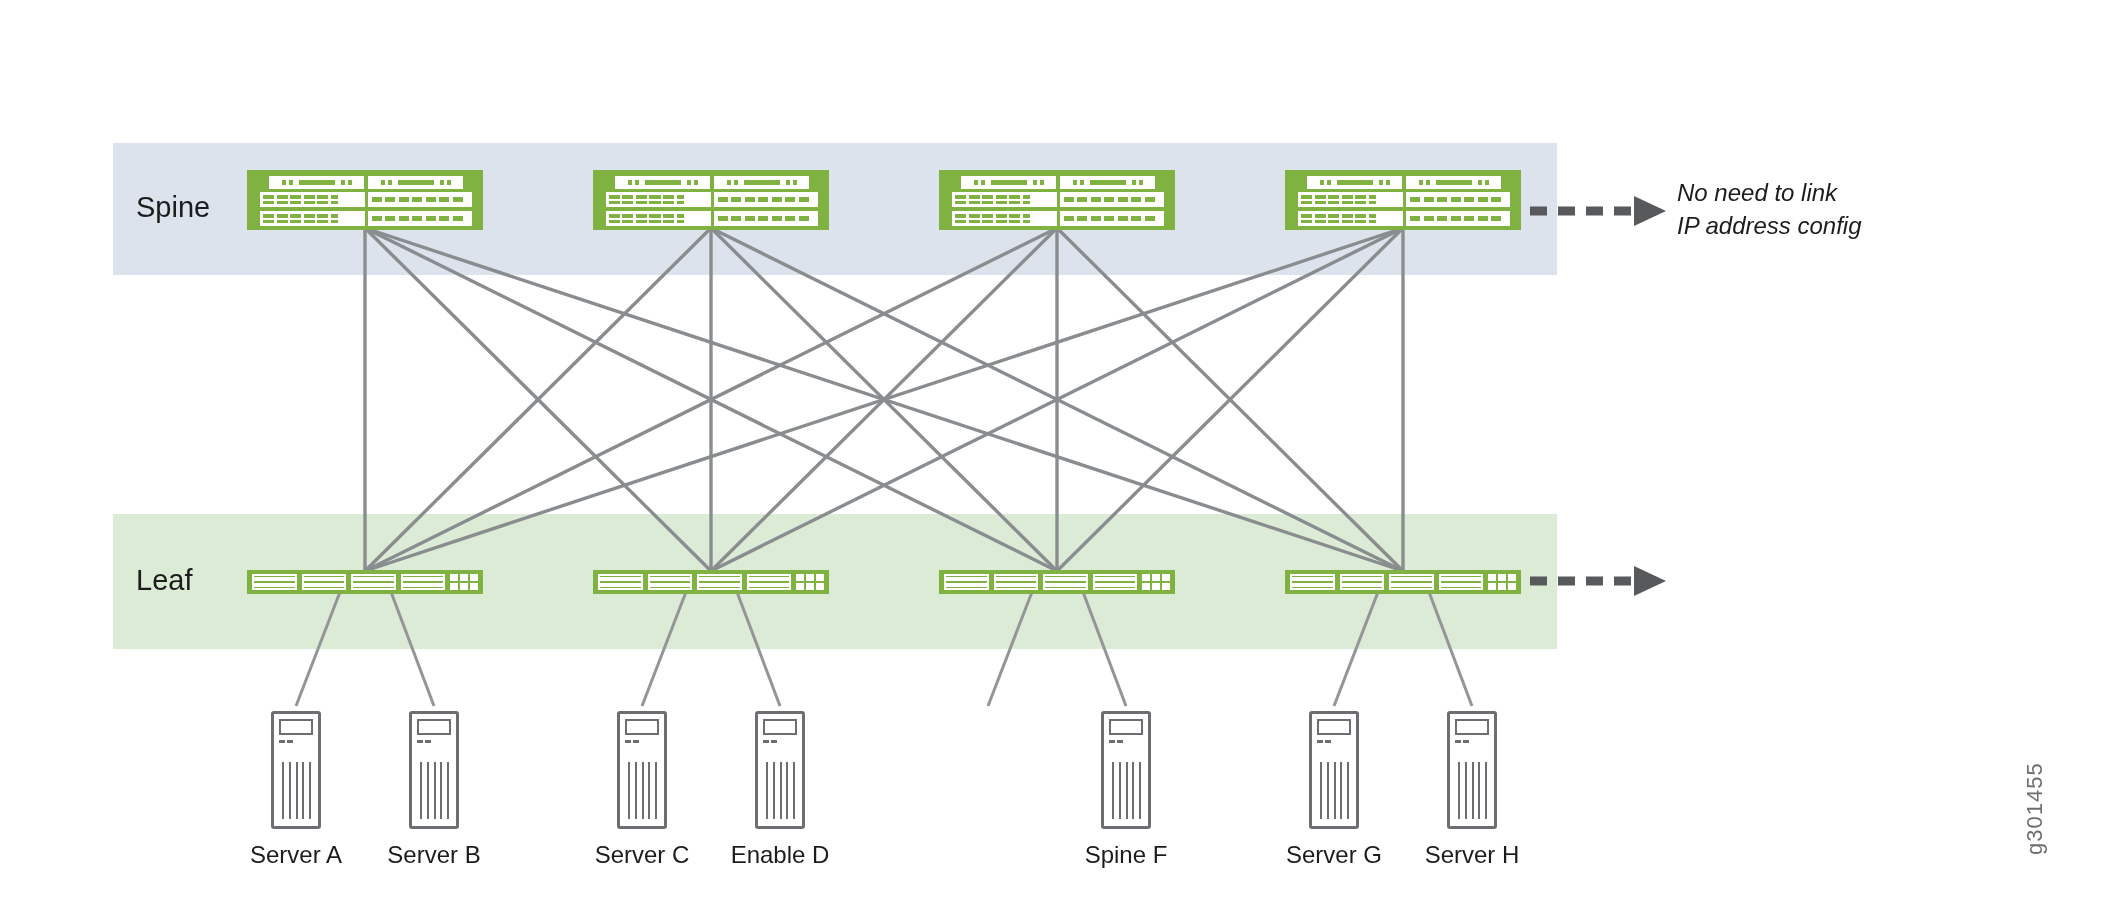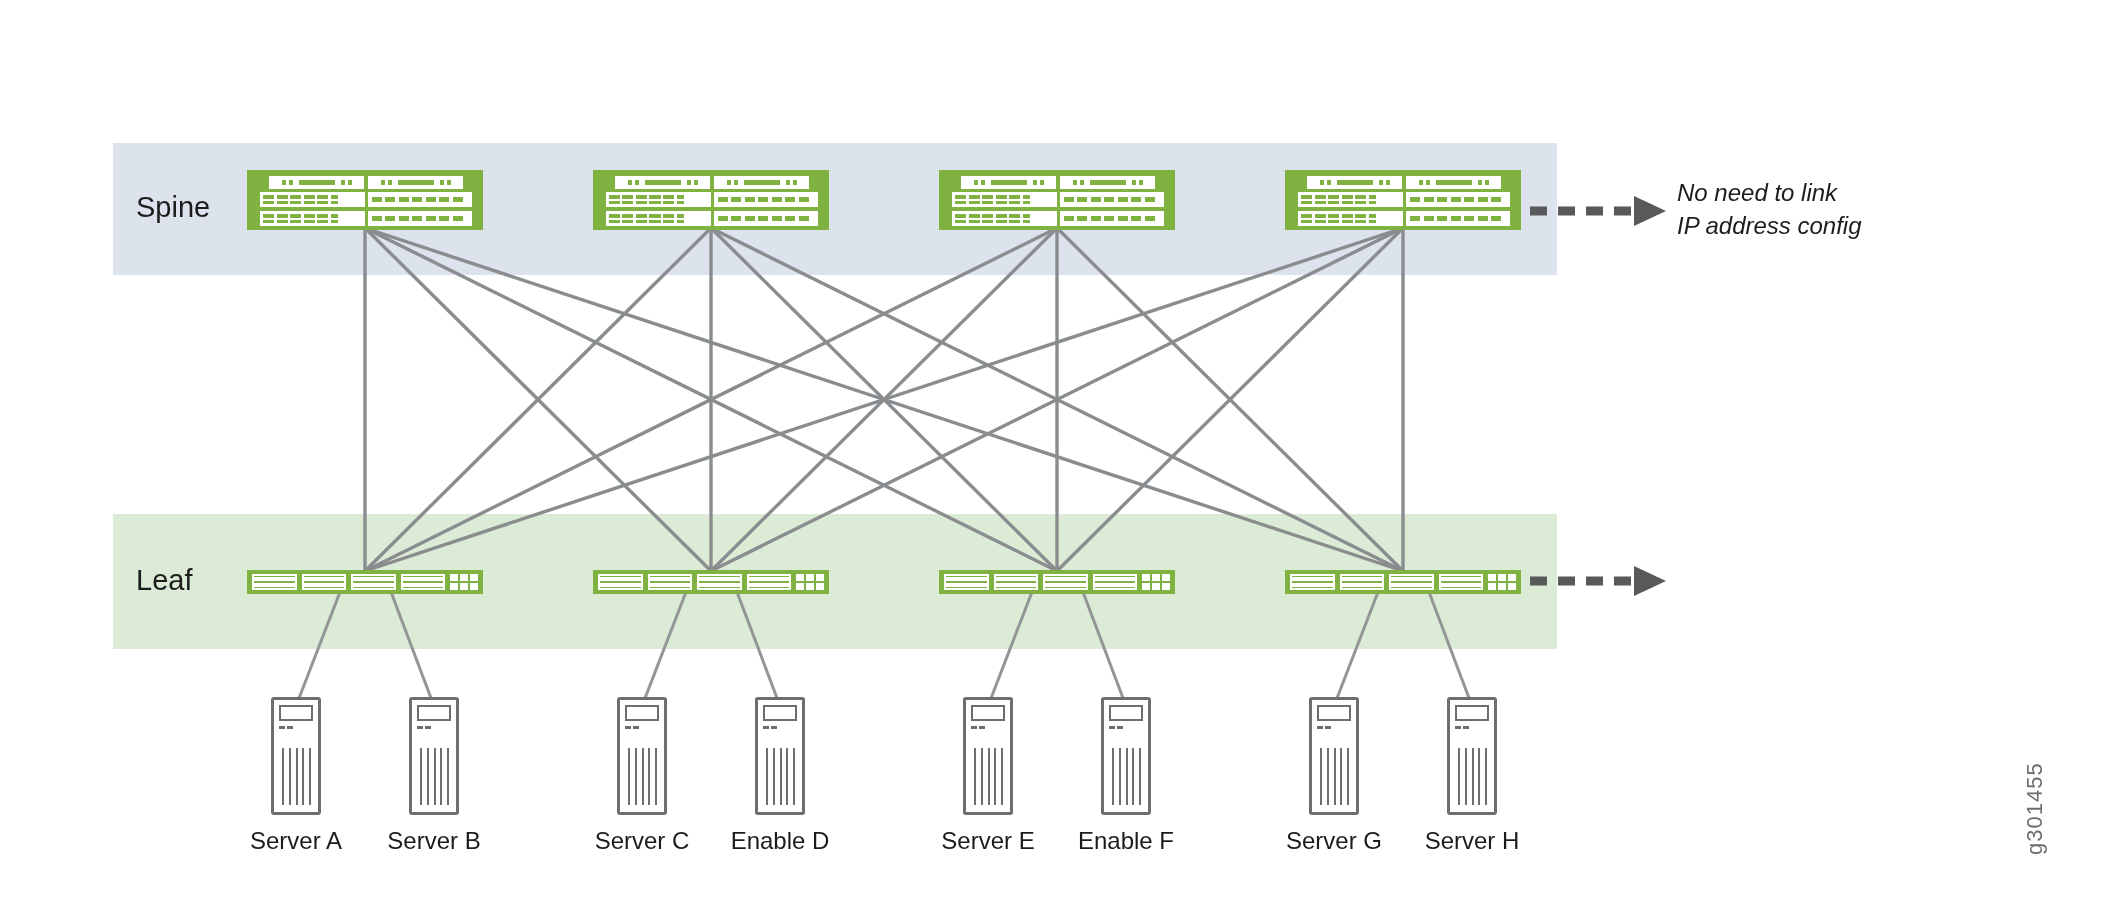--- a/index.html
+++ b/index.html
@@ -42,21 +42,21 @@
     position:absolute;top:522px;width:236px;height:24px;background:#80b241;z-index:2;
     box-sizing:border-box;display:flex;align-items:center;gap:5px;padding:0 5px;
   }
   .lf-module{flex:1;height:16px;border:2px solid #ffffff;box-sizing:border-box;
     background:linear-gradient(to bottom,#80b241 0 1px,#ffffff 1px 5px,#80b241 5px 7px,#ffffff 7px 11px,#80b241 11px);}
   .lf-ports{width:28px;height:16px;flex:0 0 28px;background-color:#ffffff;
     background-image:
       linear-gradient(to bottom,rgba(0,0,0,0) 0 7px,#80b241 7px 9px,rgba(0,0,0,0) 9px),
       repeating-linear-gradient(90deg,rgba(0,0,0,0) 0 8px,#80b241 8px 10px);}
   
-  .server-group{position:absolute;top:649px;width:140px;display:flex;flex-direction:column;align-items:center;z-index:2;}
+  .server-group{position:absolute;top:663px;width:140px;display:flex;flex-direction:column;align-items:center;z-index:2;}
   .server{width:50px;height:118px;border:3px solid #6d6e71;border-radius:3px;background:#fff;position:relative;box-sizing:border-box;}
   .server i{display:block;}
   .srv-display{position:absolute;left:5px;top:5px;width:30px;height:12px;border:2px solid #6d6e71;}
   .srv-leds{position:absolute;left:5px;top:26px;width:14px;height:3px;
     background:linear-gradient(90deg,#6d6e71 0 6px,rgba(0,0,0,0) 6px 8px,#6d6e71 8px 14px);}
   .srv-vents{position:absolute;left:8px;top:48px;bottom:7px;width:31px;
     background:repeating-linear-gradient(90deg,#6d6e71 0 2px,rgba(0,0,0,0) 2px 6.8px);}
   .server-label{margin-top:12px;font-size:24px;color:#1c1c1c;white-space:nowrap;}
   
   .annotation{position:absolute;left:1677px;font-size:24px;line-height:33px;color:#1c1c1c;white-space:nowrap;z-index:2;}
@@ -274,35 +274,27 @@
     <div class="server-label">Server C</div>
   </div>
   <div class="server-group" style="left:710px">
     <div class="server">
         <i class="srv-display"></i>
         <i class="srv-leds"></i>
         <i class="srv-vents"></i>
       </div>
     <div class="server-label">Enable D</div>
   </div>
-  <div class="server-group" style="left:918px">
-    <div class="server">
-        <i class="srv-display"></i>
-        <i class="srv-leds"></i>
-        <i class="srv-vents"></i>
-      </div>
-    <div class="server-label">Server E</div>
-  </div>
   <div class="server-group" style="left:1056px">
     <div class="server">
         <i class="srv-display"></i>
         <i class="srv-leds"></i>
         <i class="srv-vents"></i>
       </div>
-    <div class="server-label">Enable F</div>
+    <div class="server-label">Spine F</div>
   </div>
   <div class="server-group" style="left:1264px">
     <div class="server">
         <i class="srv-display"></i>
         <i class="srv-leds"></i>
         <i class="srv-vents"></i>
       </div>
     <div class="server-label">Server G</div>
   </div>
   <div class="server-group" style="left:1402px">

